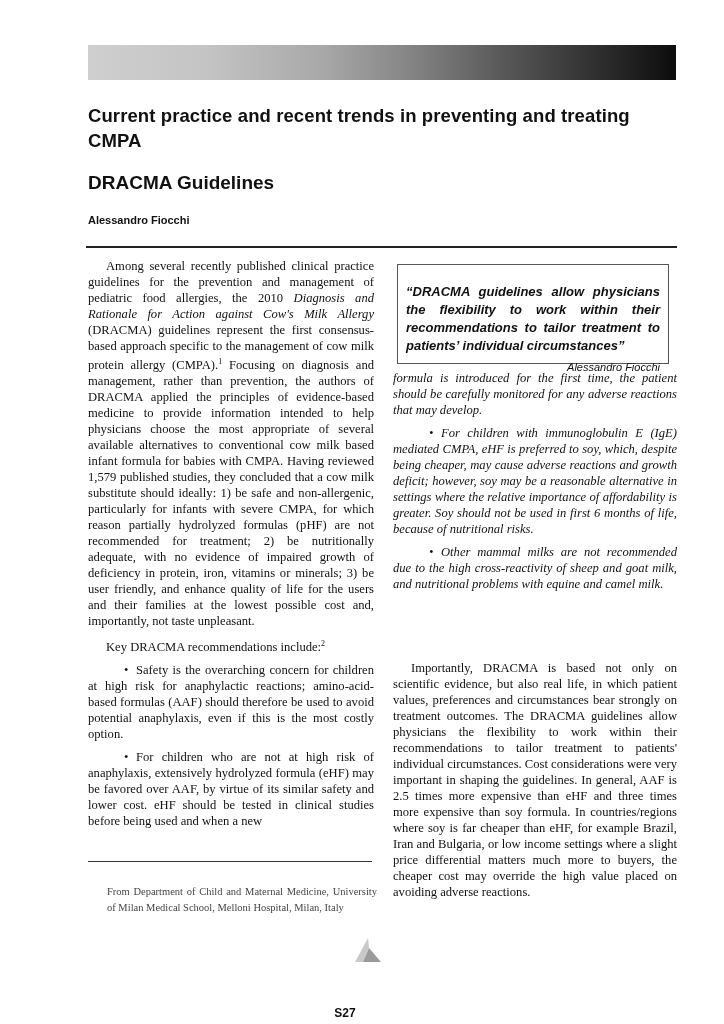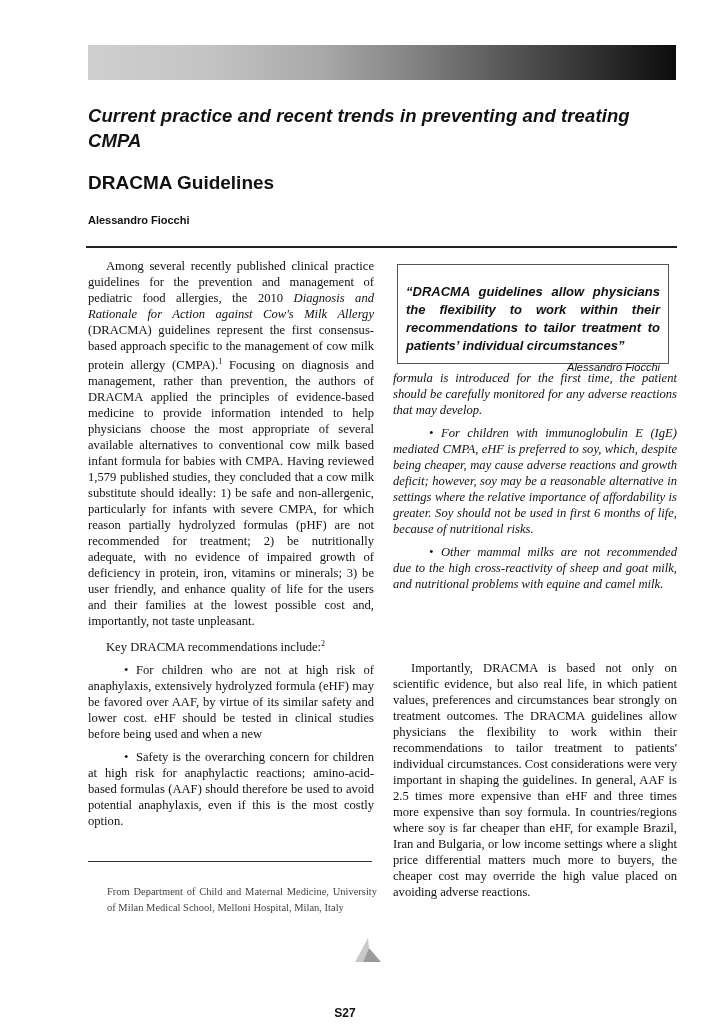--- a/index.html
+++ b/index.html
@@ -4,21 +4,21 @@
   <style>
     html, body { margin: 0; padding: 0; background: #ffffff; }
     body { width: 724px; height: 1024px; position: relative; overflow: hidden; color: #111; }
     .header-bar {
       position: absolute; left: 88px; top: 45px; width: 588px; height: 35px;
       background: linear-gradient(to right, #cfcfcf 0%, #c4c4c4 20%, #a8a8a8 40%, #848484 55%, #5a5a5a 70%, #333 85%, #0c0c0c 100%);
     }
     .title {
       position: absolute; left: 88px; top: 103px; width: 600px;
       font-family: "Liberation Sans", sans-serif; font-weight: bold;
-      font-size: 18.5px; line-height: 25px; letter-spacing: 0.1px; margin: 0; font-style: italic;
+      font-size: 18.5px; line-height: 25px; letter-spacing: 0.1px; margin: 0;
     }
     .subtitle {
       position: absolute; left: 88px; top: 171px;
       font-family: "Liberation Sans", sans-serif; font-weight: bold;
       font-size: 19px; line-height: 24px; margin: 0;
     }
     .author {
       position: absolute; left: 88px; top: 214px;
       font-family: "Liberation Sans", sans-serif; font-weight: bold;
       font-size: 11px; margin: 0;
@@ -68,22 +68,22 @@
 <div class="header-bar"></div>
 
 <h1 class="title">Current practice and recent trends in preventing and treating CMPA</h1>
 <h2 class="subtitle">DRACMA Guidelines</h2>
 <div class="author">Alessandro Fiocchi</div>
 <div class="top-rule"></div>
 
 <div class="col left-col">
   <p class="indent"><span>Among several recently published clinical practice guidelines for the prevention and management of pediatric food allergies, the 2010 </span><em>Diagnosis and Rationale for Action against Cow's Milk Allergy</em><span> (DRACMA) guidelines represent the first consensus-based approach specific to the management of cow milk protein allergy (CMPA).</span><sup style="font-size:8px;">1</sup><span> Focusing on diagnosis and management, rather than prevention, the authors of DRACMA applied the principles of evidence-based medicine to provide information intended to help physicians choose the most appropriate of several available alternatives to conventional cow milk based infant formula for babies with CMPA. Having reviewed 1,579 published studies, they concluded that a cow milk substitute should ideally: 1) be safe and non-allergenic, particularly for infants with severe CMPA, for which reason partially hydrolyzed formulas (pHF) are not recommended for treatment; 2) be nutritionally adequate, with no evidence of impaired growth of deficiency in protein, iron, vitamins or minerals; 3) be user friendly, and enhance quality of life for the users and their families at the lowest possible cost and, importantly, not taste unpleasant.</span></p>
   <p class="indent"><span>Key DRACMA recommendations include:</span><sup style="font-size:8px;">2</sup></p>
+  <p class="bullet"><span class="bullet-dot">•</span><span>Safety is the overarching concern for children at high risk for anaphylactic reactions; amino-acid-based formulas (AAF) should therefore be used to avoid potential anaphylaxis, even if this is the most costly option.</span></p>
   <p class="bullet"><span class="bullet-dot">•</span><span>For children who are not at high risk of anaphylaxis, extensively hydrolyzed formula (eHF) may be favored over AAF, by virtue of its similar safety and lower cost. eHF should be tested in clinical studies before being used and when a new</span></p>
-  <p class="bullet"><span class="bullet-dot">•</span><span>Safety is the overarching concern for children at high risk for anaphylactic reactions; amino-acid-based formulas (AAF) should therefore be used to avoid potential anaphylaxis, even if this is the most costly option.</span></p>
 </div>
 
 <div class="quote-box">
   <p class="quote-text">“DRACMA guidelines allow physicians the flexibility to work within their recommendations to tailor treatment to patients’ individual circumstances”</p>
   <div class="quote-author">Alessandro Fiocchi</div>
 </div>
 
 <div class="col right-col-top">
   <p>formula is introduced for the first time, the patient should be carefully monitored for any adverse reactions that may develop.</p>
   <p class="bullet"><span class="bullet-dot">•</span><span>For children with immunoglobulin E (IgE) mediated CMPA, eHF is preferred to soy, which, despite being cheaper, may cause adverse reactions and growth deficit; however, soy may be a reasonable alternative in settings where the relative importance of affordability is greater. Soy should not be used in first 6 months of life, because of nutritional risks.</span></p>

